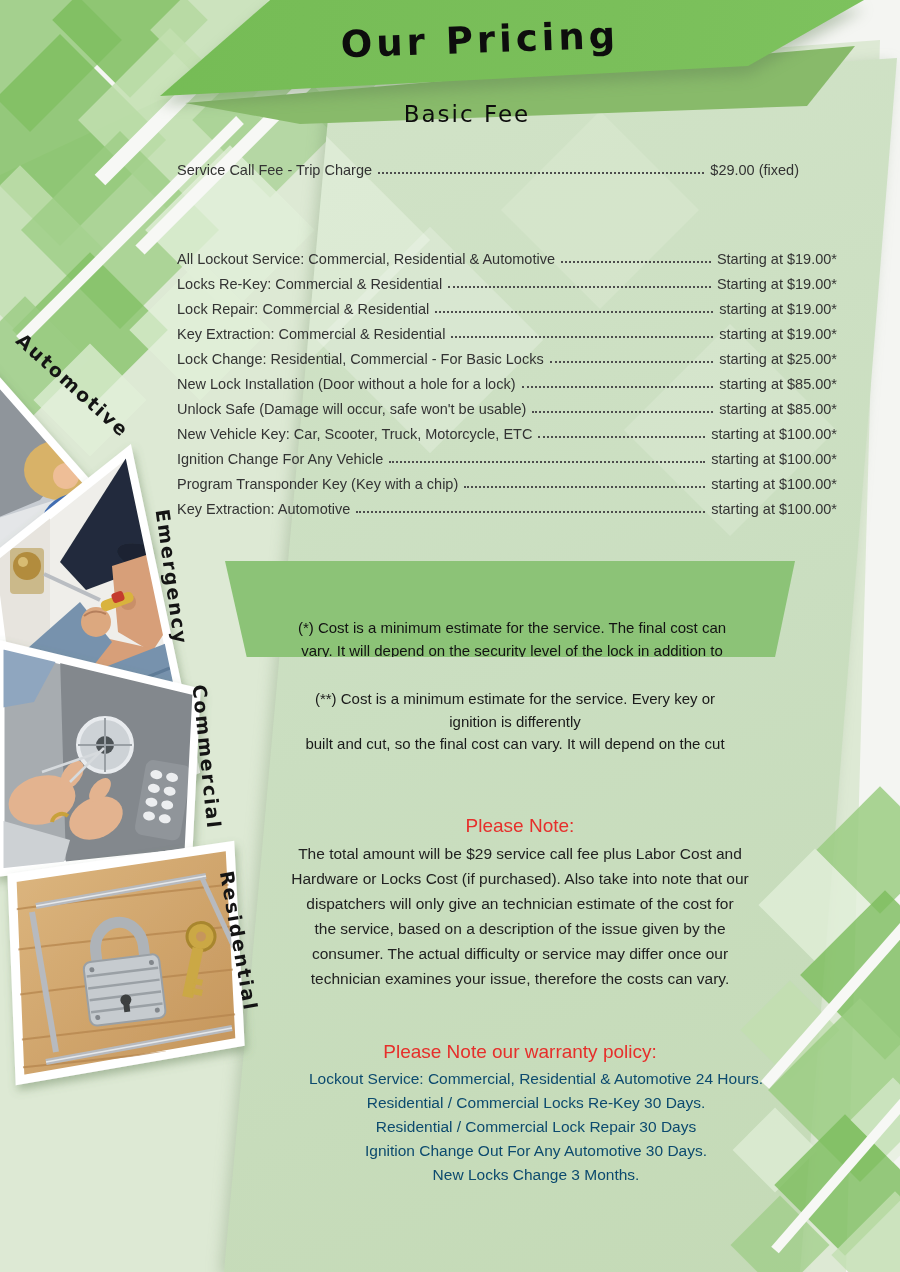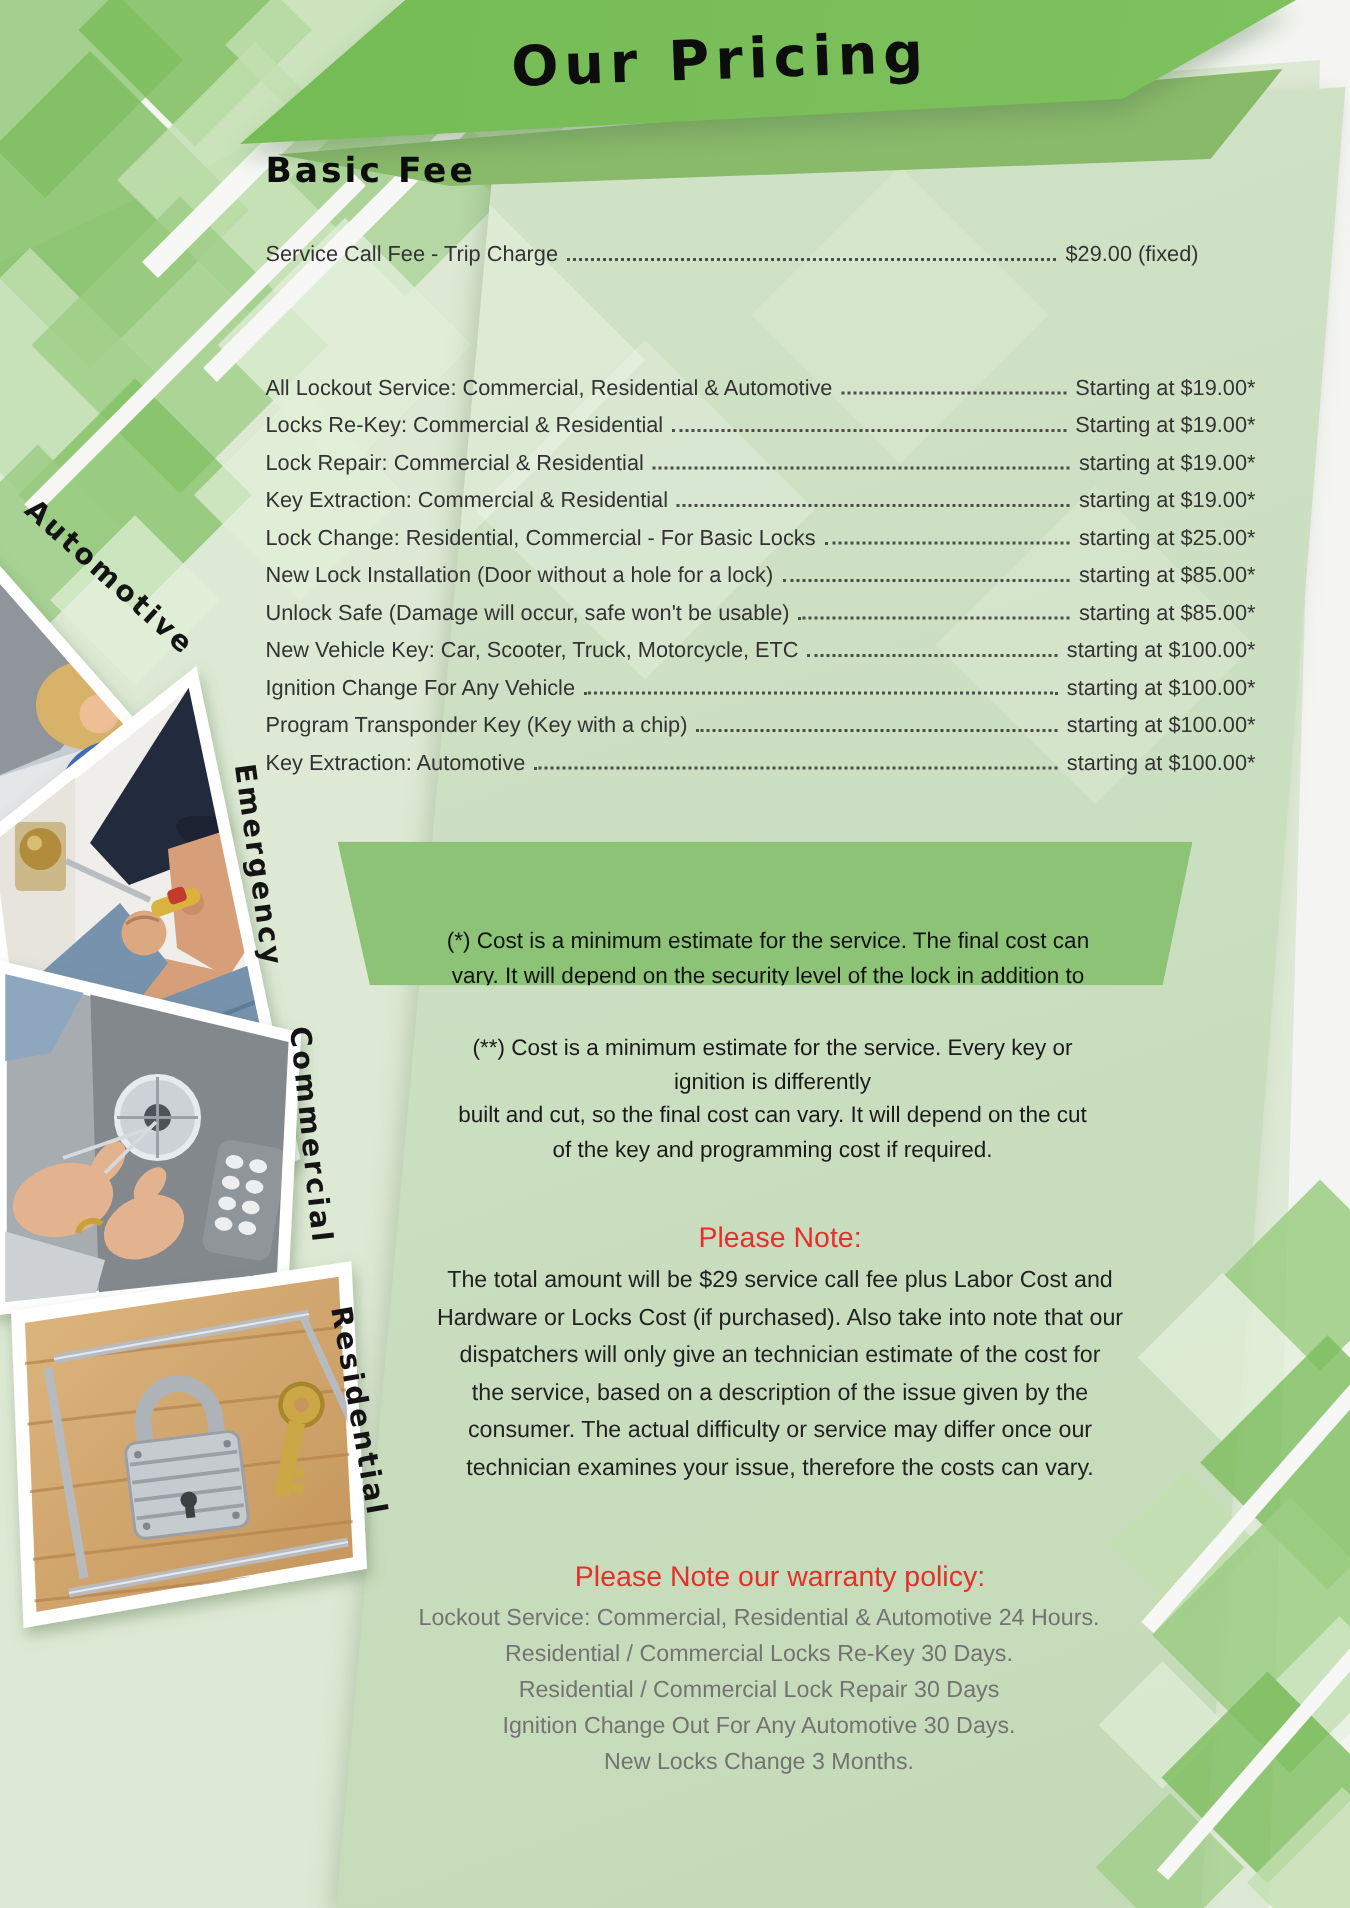--- a/index.html
+++ b/index.html
@@ -20,41 +20,41 @@
     clip-path:polygon(185px 103px,855px 46px,807px 106px,300px 124px);}
   .banner-wrap{position:absolute;inset:0;filter:drop-shadow(0 9px 7px rgba(95,125,85,.38));}
   .banner{position:absolute;inset:0;
     background:linear-gradient(100deg,#74bb54 0%,var(--banner_green) 55%,#80c561 100%);
     clip-path:polygon(160px 96px,270px 0px,864px 0px,748px 66px);}
   .banner-title{position:absolute;left:480px;top:40px;transform:translate(-50%,-50%) rotate(-2deg);
     font-family:"DejaVu Sans",sans-serif;font-weight:800;font-size:37px;letter-spacing:4px;
     color:#0d0d0d;white-space:nowrap;}
 
   
-  .h-comic{position:absolute;left:177px;width:580px;
-    font-family:"DejaVu Sans",sans-serif;font-weight:700;font-size:23px;letter-spacing:2px;color:#0d0d0d;}
+  .h-comic{position:absolute;left:177px;width:580px;text-align:center;
+    font-family:"DejaVu Sans",sans-serif;font-weight:400;font-size:23px;letter-spacing:2px;color:#0d0d0d;}
   .fee-row{display:flex;align-items:flex-end;height:25px;font-size:14.5px;color:var(--text_dark);}
   .fee-row .fl{white-space:nowrap;text-align:center;}
   .fee-row .dots{flex:1;border-bottom:2px dotted #4d4d4d;margin:0 6px 4px 6px;min-width:12px;}
   .fee-row .fp{white-space:nowrap;}
   .basic-row{position:absolute;left:177px;top:153px;width:622px;}
   .fees-list{position:absolute;left:177px;top:242px;width:660px;}
 
   .note-box{position:absolute;left:225px;top:561px;width:570px;height:96px;
     background:var(--note_box_green);
     clip-path:polygon(0% 0%,100% 0%,96.5% 100%,3.8% 100%);}
   .note-box .txt{padding:16px 30px 0 34px;text-align:center;font-size:15px;line-height:22.5px;color:#121212;margin-top:40px;}
   .note2{position:absolute;left:230px;top:688px;width:570px;text-align:center;
     font-size:15px;line-height:22.5px;color:#1a1a1a;}
   .red-head{position:absolute;left:240px;width:560px;text-align:center;
     font-size:19px;color:var(--accent_red);font-weight:500;}
   .para{position:absolute;left:235px;width:570px;text-align:center;
     font-size:15.5px;line-height:25px;color:#222;}
-  .warranty-lines{position:absolute;left:221px;width:570px;text-align:center;
-    font-size:15.5px;line-height:24px;color:#737373;}
+  .warranty-lines{position:absolute;left:251px;width:570px;text-align:center;
+    font-size:15.5px;line-height:24px;color:#0c4a6e;}
 
   
   .side-label{position:absolute;transform-origin:center;white-space:nowrap;
     font-family:"DejaVu Sans",sans-serif;font-weight:800;font-size:19px;letter-spacing:2px;color:#141414;}
 </style>
 </head>
 <body>
 
 <div class="stage">
 
@@ -327,21 +327,20 @@
       <div>(*) Cost is a minimum estimate for the service. The final cost can</div>
       <div>vary. It will depend on the security level of the lock in addition to</div>
       <div>labor charges.</div>
     </div>
   </div>
 
   <div class="note2">
     <div>(**) Cost is a minimum estimate for the service. Every key or</div>
     <div>ignition is differently</div>
     <div>built and cut, so the final cost can vary. It will depend on the cut</div>
-    <div>of the key and programming cost if required.</div>
   </div>
 
   <div class="red-head" style="top:815px;">Please Note:</div>
   <div class="para" style="top:841px;">
     <div>The total amount will be $29 service call fee plus Labor Cost and</div>
     <div>Hardware or Locks Cost (if purchased). Also take into note that our</div>
     <div>dispatchers will only give an technician estimate of the cost for</div>
     <div>the service, based on a description of the issue given by the</div>
     <div>consumer. The actual difficulty or service may differ once our</div>
     <div>technician examines your issue, therefore the costs can vary.</div>

